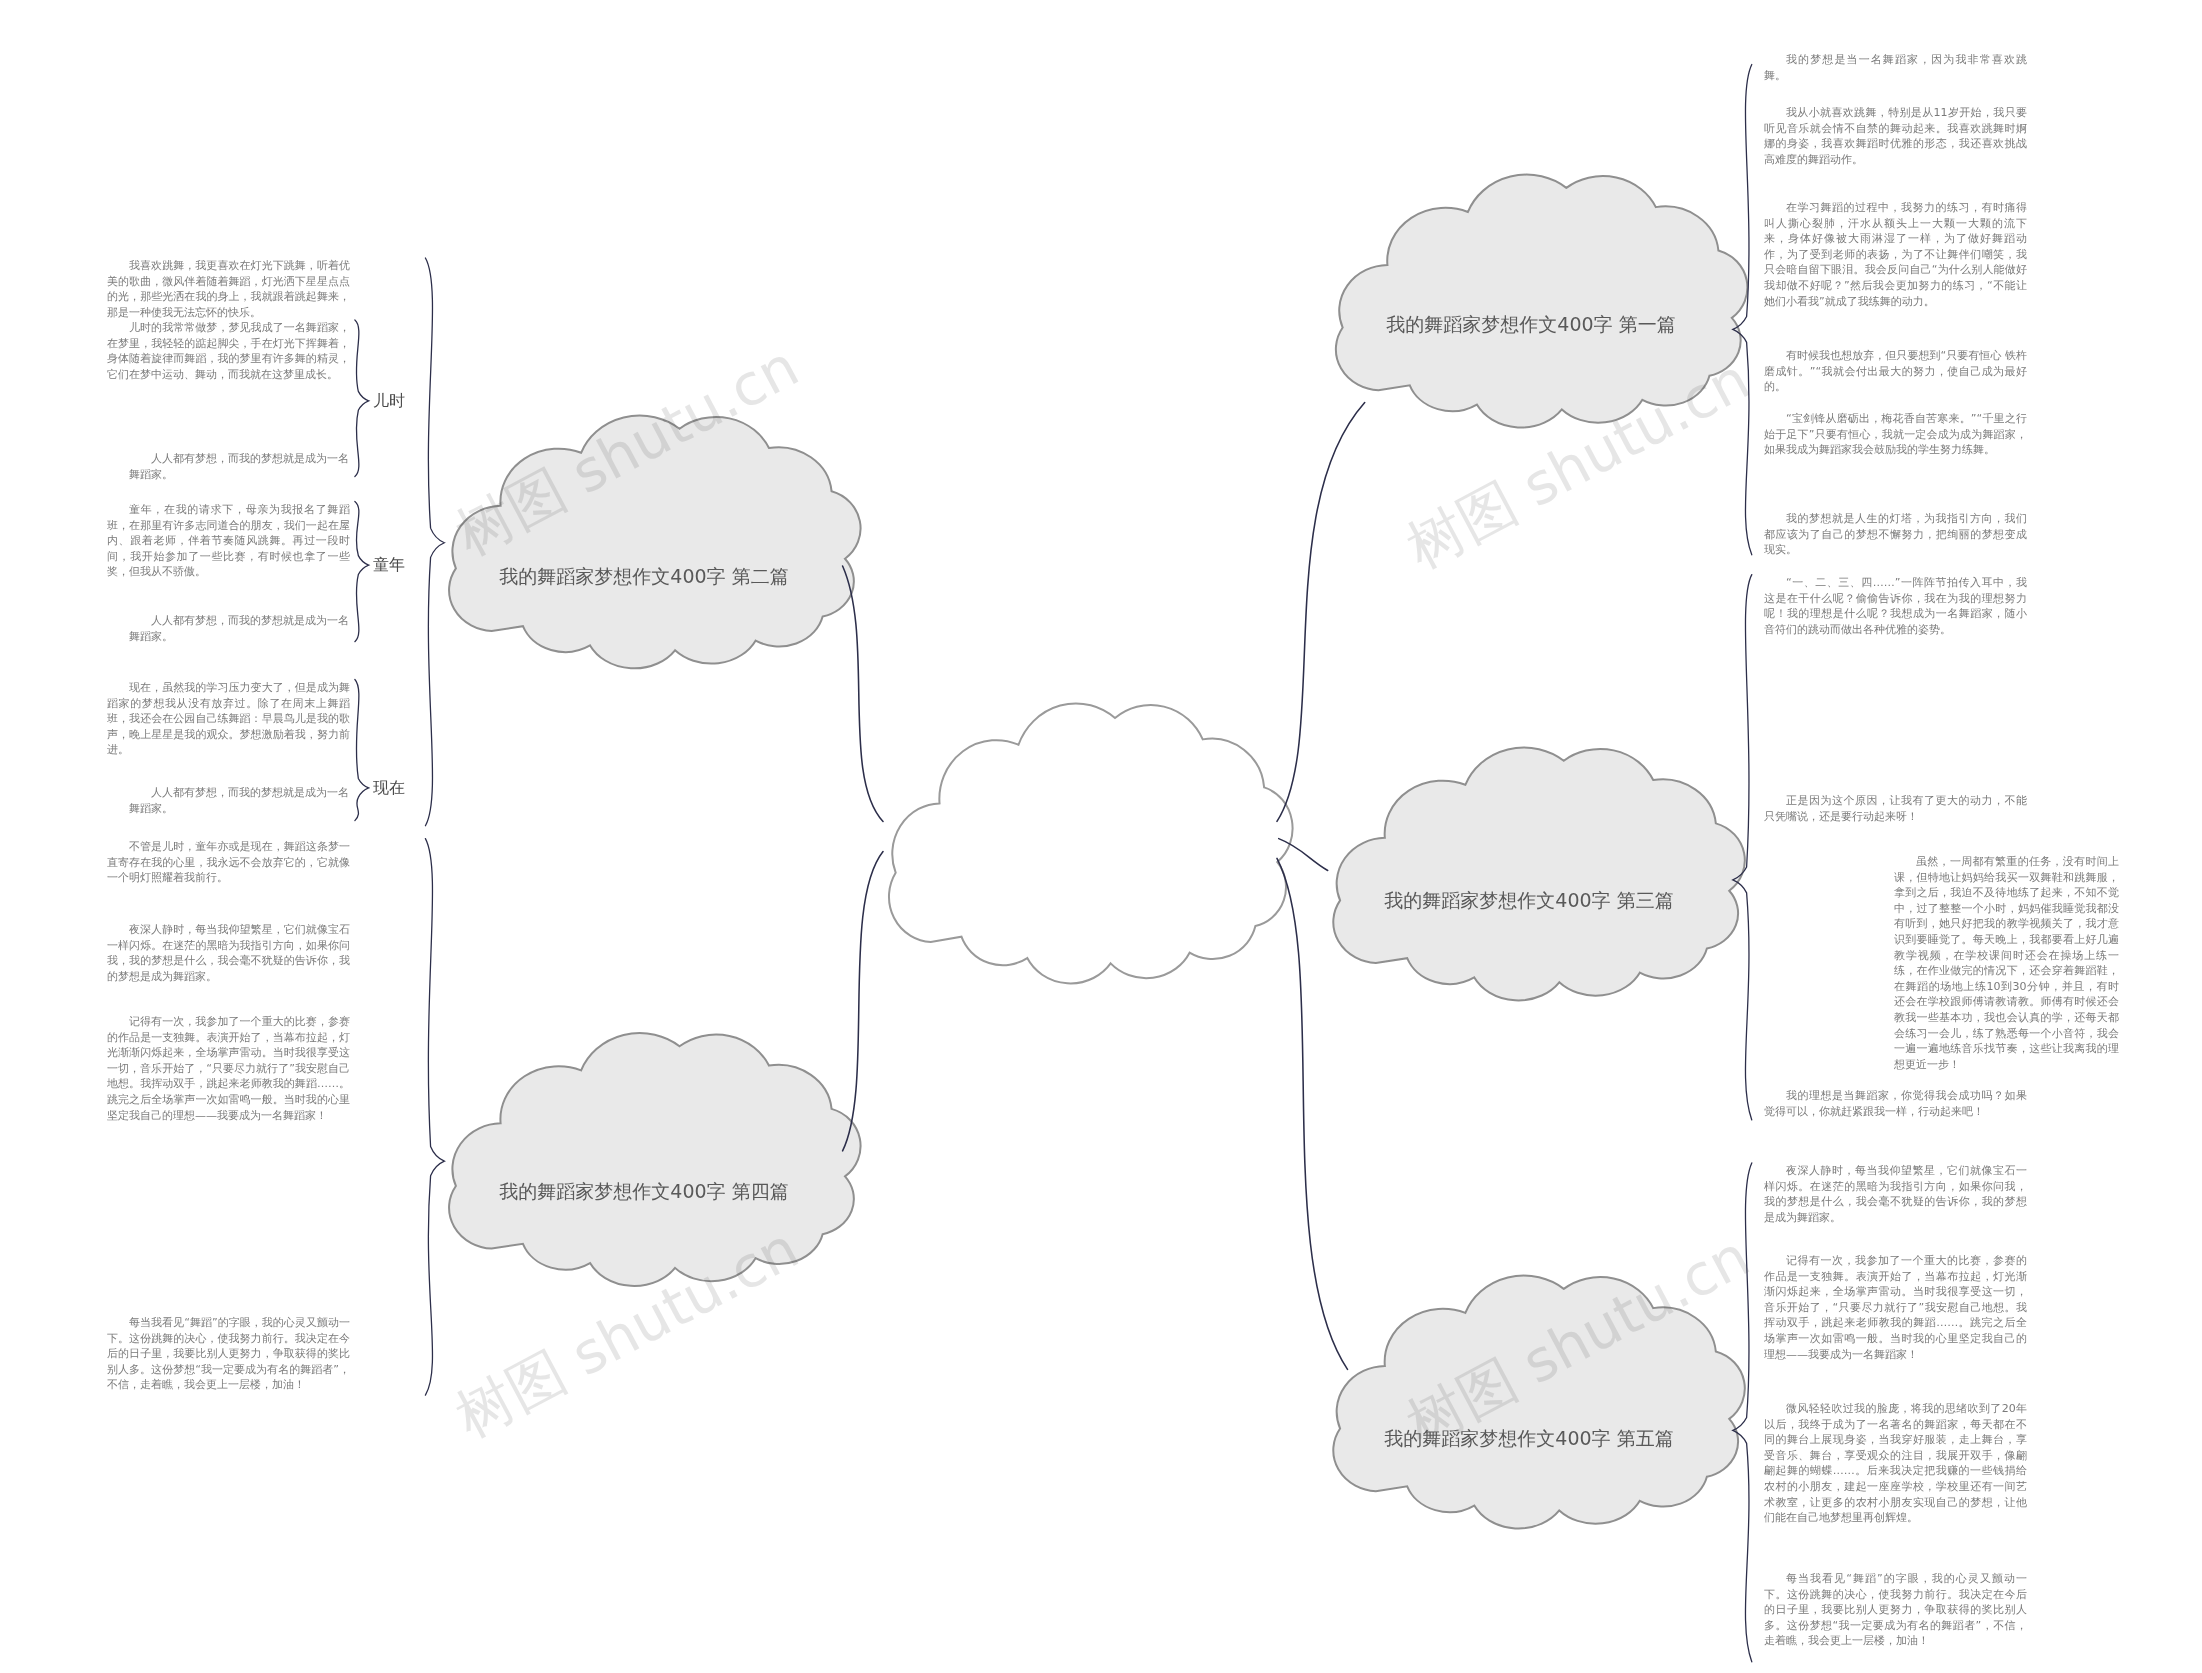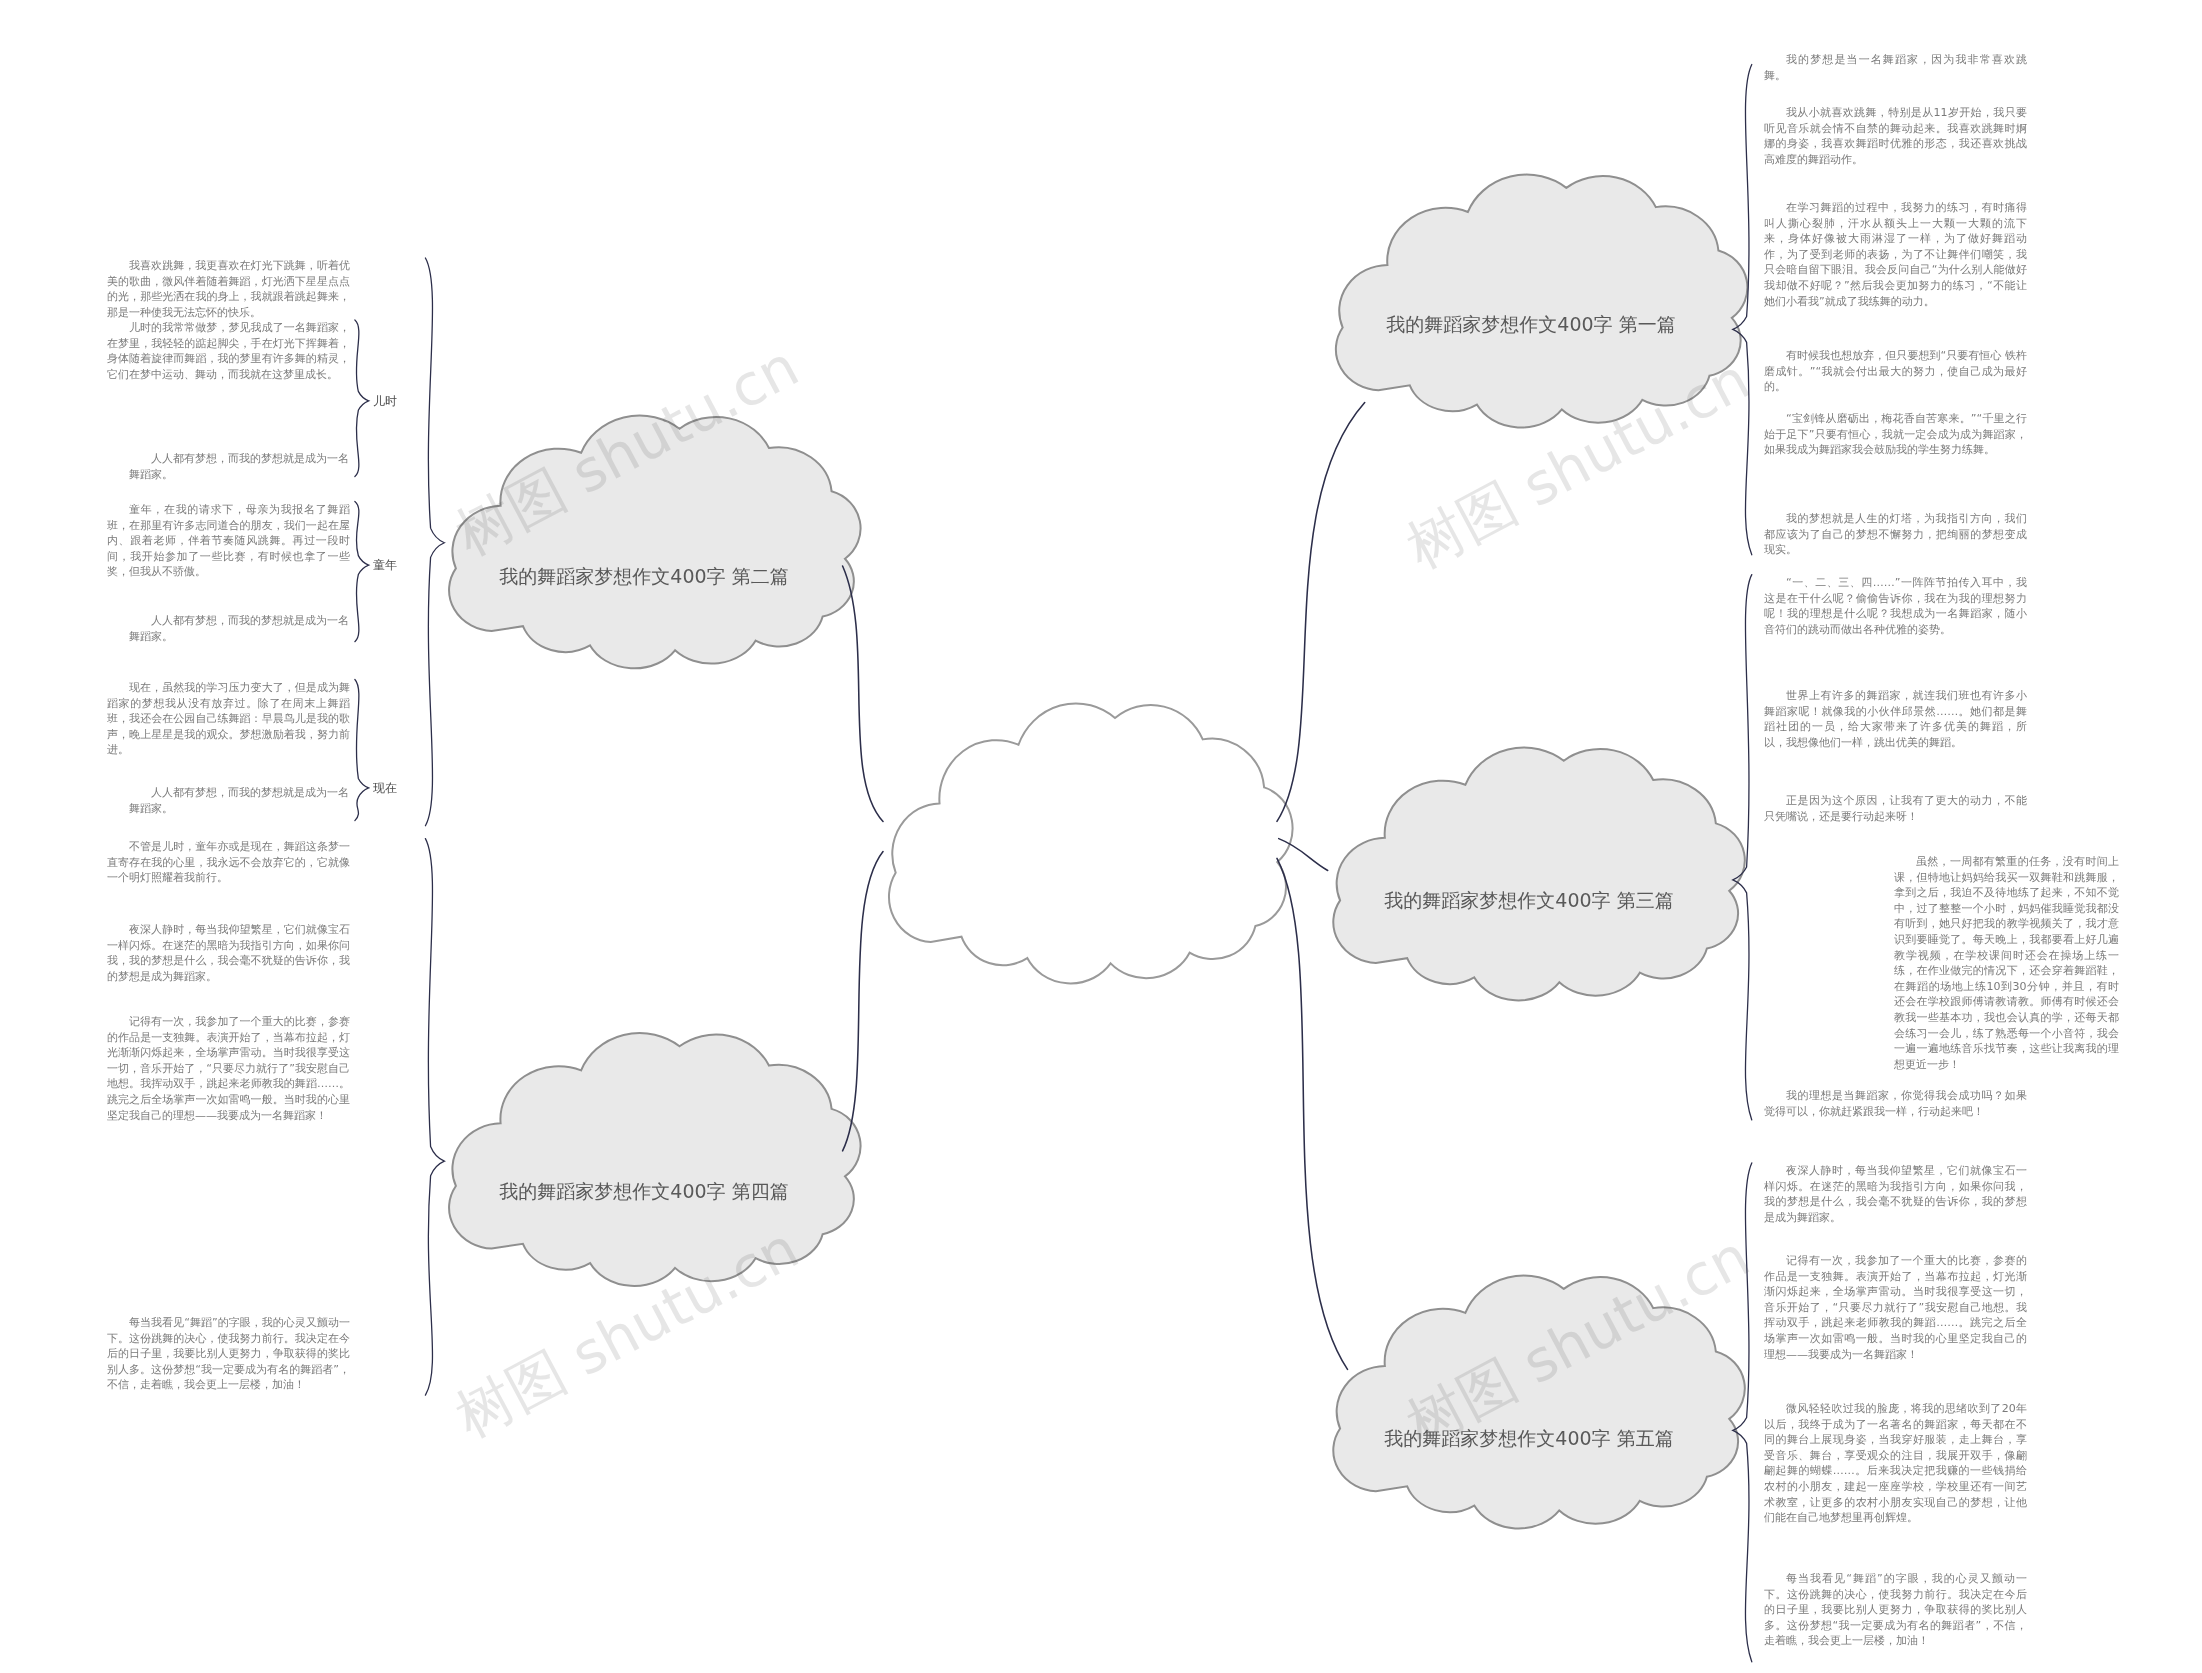--- a/index.html
+++ b/index.html
@@ -7,21 +7,21 @@
           font-family:"DejaVu Sans","Liberation Sans",sans-serif;background:#ffffff}
   .layer{position:absolute;left:0;top:0}
   .cloud-gray{fill:#e9e9e9;stroke:#8f8f8f;stroke-width:2}
   .cloud-white{fill:#ffffff;stroke:#9a9a9a;stroke-width:2}
   .connector{fill:none;stroke:#2c2e4a;stroke-width:1.8;stroke-linecap:round}
   .brace{fill:none;stroke:#2c2e4a;stroke-width:1.5;stroke-linecap:round}
   .tb{position:absolute;font-size:11px;line-height:1.42;color:#7a7a7a;
       text-align:justify;text-indent:2em}
   .cloud-title{position:absolute;transform:translate(-50%,-50%);font-size:19px;
       color:#595959;white-space:nowrap}
-  .stage-label{position:absolute;transform:translateY(-50%);font-size:12px;color:#4a4a4a}
+  .stage-label{position:absolute;transform:translateY(-50%);font-size:16px;color:#4a4a4a}
   .wm{position:absolute;transform:rotate(-28deg);font-size:57px;color:rgba(50,50,50,0.12);
       white-space:nowrap;font-family:"DejaVu Serif","Liberation Serif",serif}
   .wm .dom{margin-left:17px;font-family:"DejaVu Sans","Liberation Sans",sans-serif}
 </style>
 </head>
 <body>
 
 <div class="canvas">
 
   <svg class="layer" width="2203" height="1673" viewBox="0 0 2560 1945">
@@ -113,21 +113,20 @@
   <div class="tb" style="left:107px;top:1014px;width:243px">记得有一次，我参加了一个重大的比赛，参赛的作品是一支独舞。表演开始了，当幕布拉起，灯光渐渐闪烁起来，全场掌声雷动。当时我很享受这一切，音乐开始了，“只要尽力就行了”我安慰自己地想。我挥动双手，跳起来老师教我的舞蹈……。跳完之后全场掌声一次如雷鸣一般。当时我的心里坚定我自己的理想——我要成为一名舞蹈家！</div>
   <div class="tb" style="left:107px;top:1315px;width:243px">每当我看见“舞蹈”的字眼，我的心灵又颤动一下。这份跳舞的决心，使我努力前行。我决定在今后的日子里，我要比别人更努力，争取获得的奖比别人多。这份梦想“我一定要成为有名的舞蹈者”，不信，走着瞧，我会更上一层楼，加油！</div>
 
   <div class="tb" style="left:1764px;top:52px;width:263px">我的梦想是当一名舞蹈家，因为我非常喜欢跳舞。</div>
   <div class="tb" style="left:1764px;top:105px;width:263px">我从小就喜欢跳舞，特别是从11岁开始，我只要听见音乐就会情不自禁的舞动起来。我喜欢跳舞时婀娜的身姿，我喜欢舞蹈时优雅的形态，我还喜欢挑战高难度的舞蹈动作。</div>
   <div class="tb" style="left:1764px;top:200px;width:263px">在学习舞蹈的过程中，我努力的练习，有时痛得叫人撕心裂肺，汗水从额头上一大颗一大颗的流下来，身体好像被大雨淋湿了一样，为了做好舞蹈动作，为了受到老师的表扬，为了不让舞伴们嘲笑，我只会暗自留下眼泪。我会反问自己“为什么别人能做好我却做不好呢？”然后我会更加努力的练习，“不能让她们小看我”就成了我练舞的动力。</div>
   <div class="tb" style="left:1764px;top:348px;width:263px">有时候我也想放弃，但只要想到“只要有恒心 铁杵磨成针。”“我就会付出最大的努力，使自己成为最好的。</div>
   <div class="tb" style="left:1764px;top:411px;width:263px">“宝剑锋从磨砺出，梅花香自苦寒来。”“千里之行始于足下”只要有恒心，我就一定会成为成为舞蹈家，如果我成为舞蹈家我会鼓励我的学生努力练舞。</div>
   <div class="tb" style="left:1764px;top:511px;width:263px">我的梦想就是人生的灯塔，为我指引方向，我们都应该为了自己的梦想不懈努力，把绚丽的梦想变成现实。</div>
   <div class="tb" style="left:1764px;top:575px;width:263px">“一、二、三、四……”一阵阵节拍传入耳中，我这是在干什么呢？偷偷告诉你，我在为我的理想努力呢！我的理想是什么呢？我想成为一名舞蹈家，随小音符们的跳动而做出各种优雅的姿势。</div>
-  <div class="tb" style="left:1764px;top:688px;width:263px">世界上有许多的舞蹈家，就连我们班也有许多小舞蹈家呢！就像我的小伙伴邱景然……。她们都是舞蹈社团的一员，给大家带来了许多优美的舞蹈，所以，我想像他们一样，跳出优美的舞蹈。</div>
   <div class="tb" style="left:1764px;top:793px;width:263px">正是因为这个原因，让我有了更大的动力，不能只凭嘴说，还是要行动起来呀！</div>
   <div class="tb" style="left:1894px;top:854px;width:225px">虽然，一周都有繁重的任务，没有时间上课，但特地让妈妈给我买一双舞鞋和跳舞服，拿到之后，我迫不及待地练了起来，不知不觉中，过了整整一个小时，妈妈催我睡觉我都没有听到，她只好把我的教学视频关了，我才意识到要睡觉了。每天晚上，我都要看上好几遍教学视频，在学校课间时还会在操场上练一练，在作业做完的情况下，还会穿着舞蹈鞋，在舞蹈的场地上练10到30分钟，并且，有时还会在学校跟师傅请教请教。师傅有时候还会教我一些基本功，我也会认真的学，还每天都会练习一会儿，练了熟悉每一个小音符，我会一遍一遍地练音乐找节奏，这些让我离我的理想更近一步！</div>
   <div class="tb" style="left:1764px;top:1088px;width:263px">我的理想是当舞蹈家，你觉得我会成功吗？如果觉得可以，你就赶紧跟我一样，行动起来吧！</div>
   <div class="tb" style="left:1764px;top:1163px;width:263px">夜深人静时，每当我仰望繁星，它们就像宝石一样闪烁。在迷茫的黑暗为我指引方向，如果你问我，我的梦想是什么，我会毫不犹疑的告诉你，我的梦想是成为舞蹈家。</div>
   <div class="tb" style="left:1764px;top:1253px;width:263px">记得有一次，我参加了一个重大的比赛，参赛的作品是一支独舞。表演开始了，当幕布拉起，灯光渐渐闪烁起来，全场掌声雷动。当时我很享受这一切，音乐开始了，“只要尽力就行了”我安慰自己地想。我挥动双手，跳起来老师教我的舞蹈……。跳完之后全场掌声一次如雷鸣一般。当时我的心里坚定我自己的理想——我要成为一名舞蹈家！</div>
   <div class="tb" style="left:1764px;top:1401px;width:263px">微风轻轻吹过我的脸庞，将我的思绪吹到了20年以后，我终于成为了一名著名的舞蹈家，每天都在不同的舞台上展现身姿，当我穿好服装，走上舞台，享受音乐、舞台，享受观众的注目，我展开双手，像翩翩起舞的蝴蝶……。后来我决定把我赚的一些钱捐给农村的小朋友，建起一座座学校，学校里还有一间艺术教室，让更多的农村小朋友实现自己的梦想，让他们能在自己地梦想里再创辉煌。</div>
   <div class="tb" style="left:1764px;top:1571px;width:263px">每当我看见“舞蹈”的字眼，我的心灵又颤动一下。这份跳舞的决心，使我努力前行。我决定在今后的日子里，我要比别人更努力，争取获得的奖比别人多。这份梦想“我一定要成为有名的舞蹈者”，不信，走着瞧，我会更上一层楼，加油！</div>
 
 </div>
 

